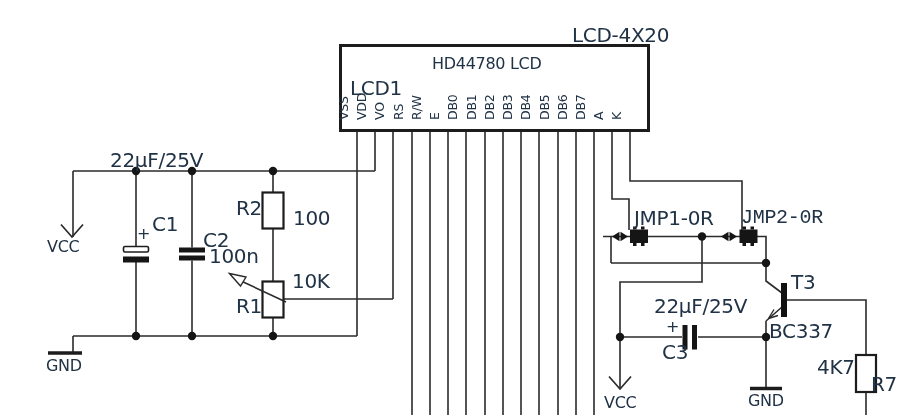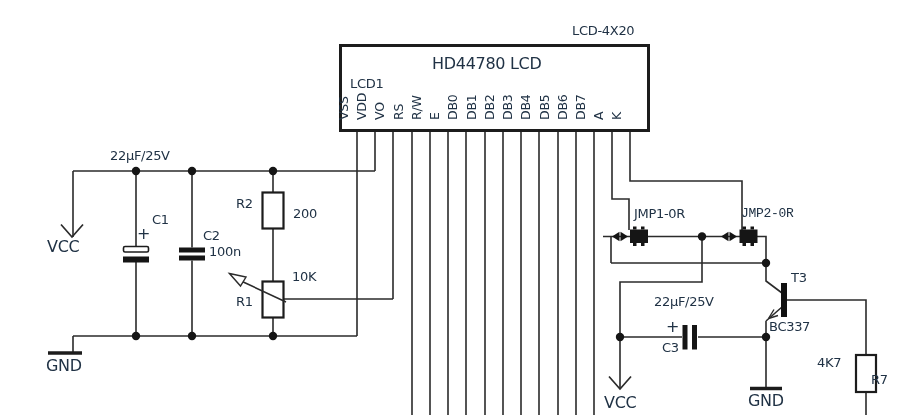--- a/index.html
+++ b/index.html
@@ -7,21 +7,21 @@
     position:relative; width:900px; height:415px; background:#ffffff;
     overflow:hidden; font-family:"DejaVu Sans", sans-serif;
   }
   #screen svg { position:absolute; left:0; top:0; }
   .lbl {
     position:absolute; color:#203245; white-space:nowrap;
     letter-spacing:-0.3px; line-height:1.1;
   }
   .s20 { font-size:16px; }
   .s16 { font-size:16px; }
-  .s15 { font-size:13px; }
+  .s15 { font-size:20px; }
   .pin-lbl {
     position:absolute; color:#203245; white-space:nowrap;
     font-size:12.5px; line-height:13px; letter-spacing:-0.2px;
     transform:rotate(-90deg); transform-origin:0 100%;
   }
 </style>
 </head>
 <body>
 
 <div id="screen">
@@ -144,21 +144,21 @@
   <div class="pin-lbl" style="left:623px; top:107px;">K</div>
 
   <div class="lbl s15" style="left:110px; top:149px;">22µF/25V</div>
   <div class="lbl s16" style="left:47px; top:238px;">VCC</div>
   <div class="lbl s16" style="left:46px; top:357px;">GND</div>
   <div class="lbl s15" style="left:152px; top:213px;">C1</div>
   <div class="lbl s16" style="left:137px; top:225px;">+</div>
   <div class="lbl s15" style="left:203px; top:229px;">C2</div>
   <div class="lbl s15" style="left:209px; top:245px;">100n</div>
   <div class="lbl s15" style="left:236px; top:197px;">R2</div>
-  <div class="lbl s15" style="left:293px; top:207px;">200</div>
+  <div class="lbl s15" style="left:293px; top:207px;">100</div>
   <div class="lbl s15" style="left:292px; top:270px;">10K</div>
   <div class="lbl s15" style="left:236px; top:295px;">R1</div>
 
   <div class="lbl s15" style="left:634px; top:207px;">JMP1-0R</div>
   <div class="lbl s15" style="left:741px; top:207px;font-family:Liberation Mono, monospace;">JMP2-0R</div>
   <div class="lbl s15" style="left:791px; top:271px;">T3</div>
   <div class="lbl s15" style="left:769px; top:320px;">BC337</div>
   <div class="lbl s15" style="left:654px; top:295px;">22µF/25V</div>
   <div class="lbl s16" style="left:666px; top:318px;">+</div>
   <div class="lbl s15" style="left:662px; top:341px;">C3</div>

